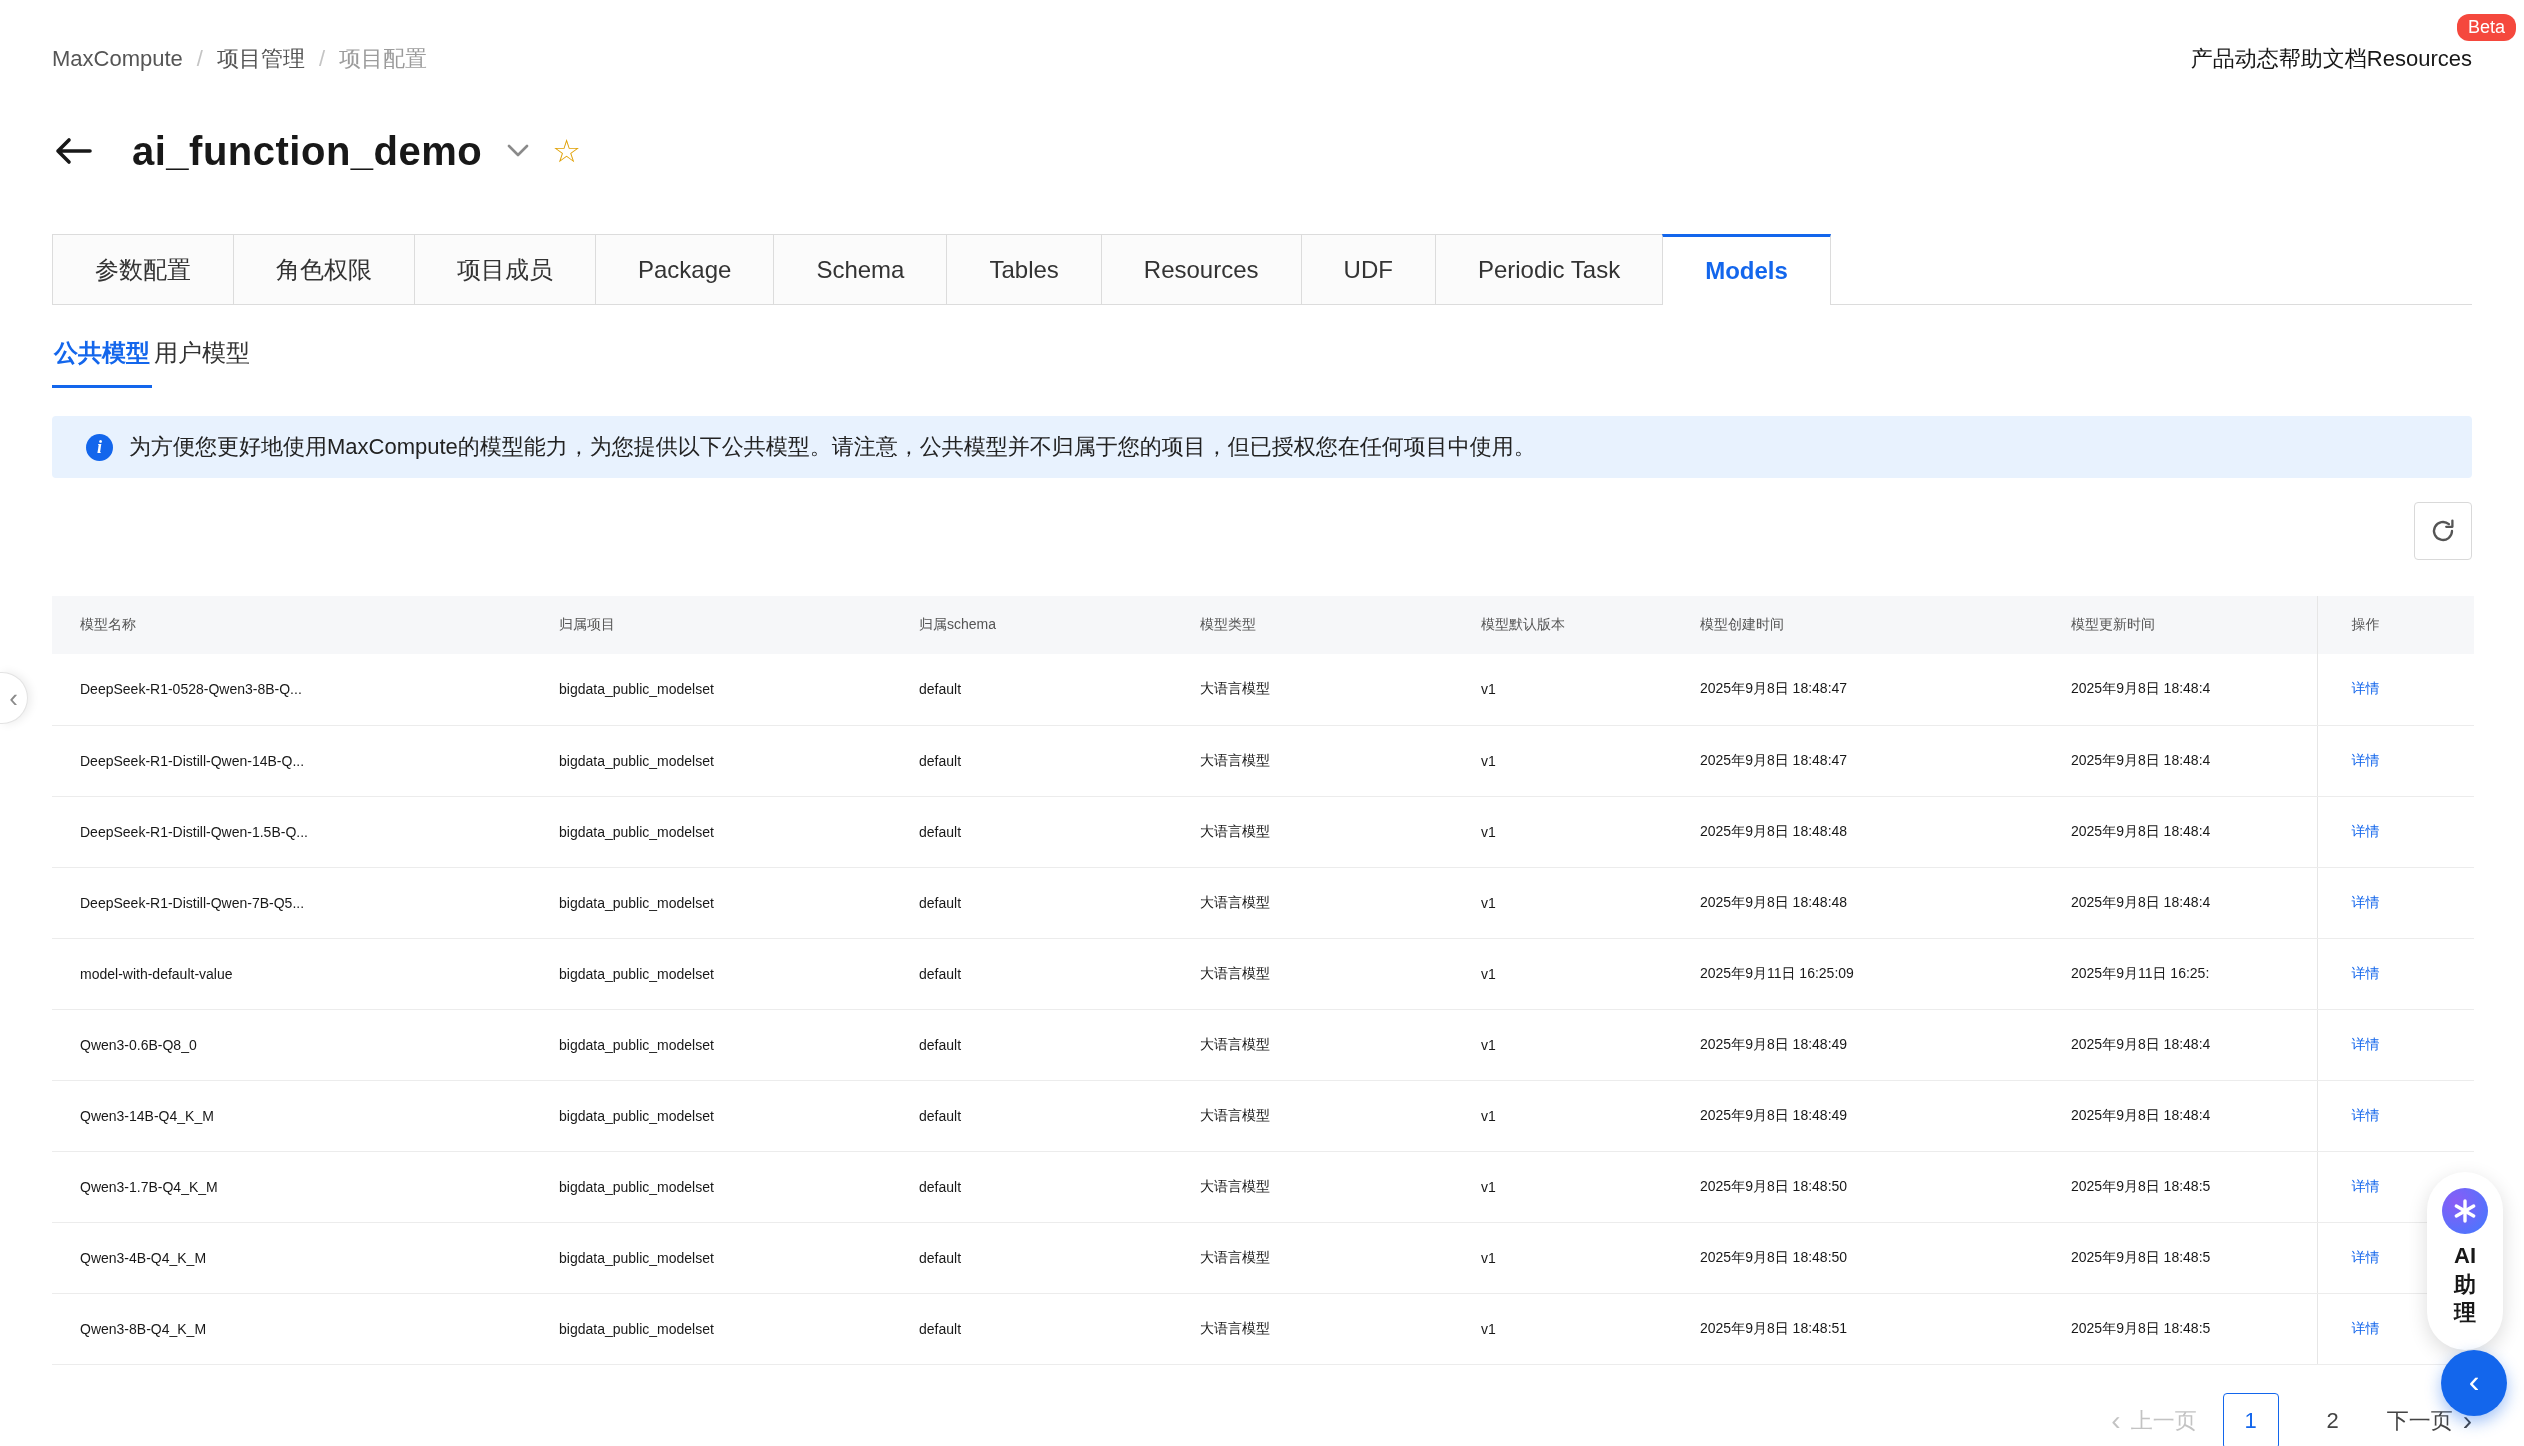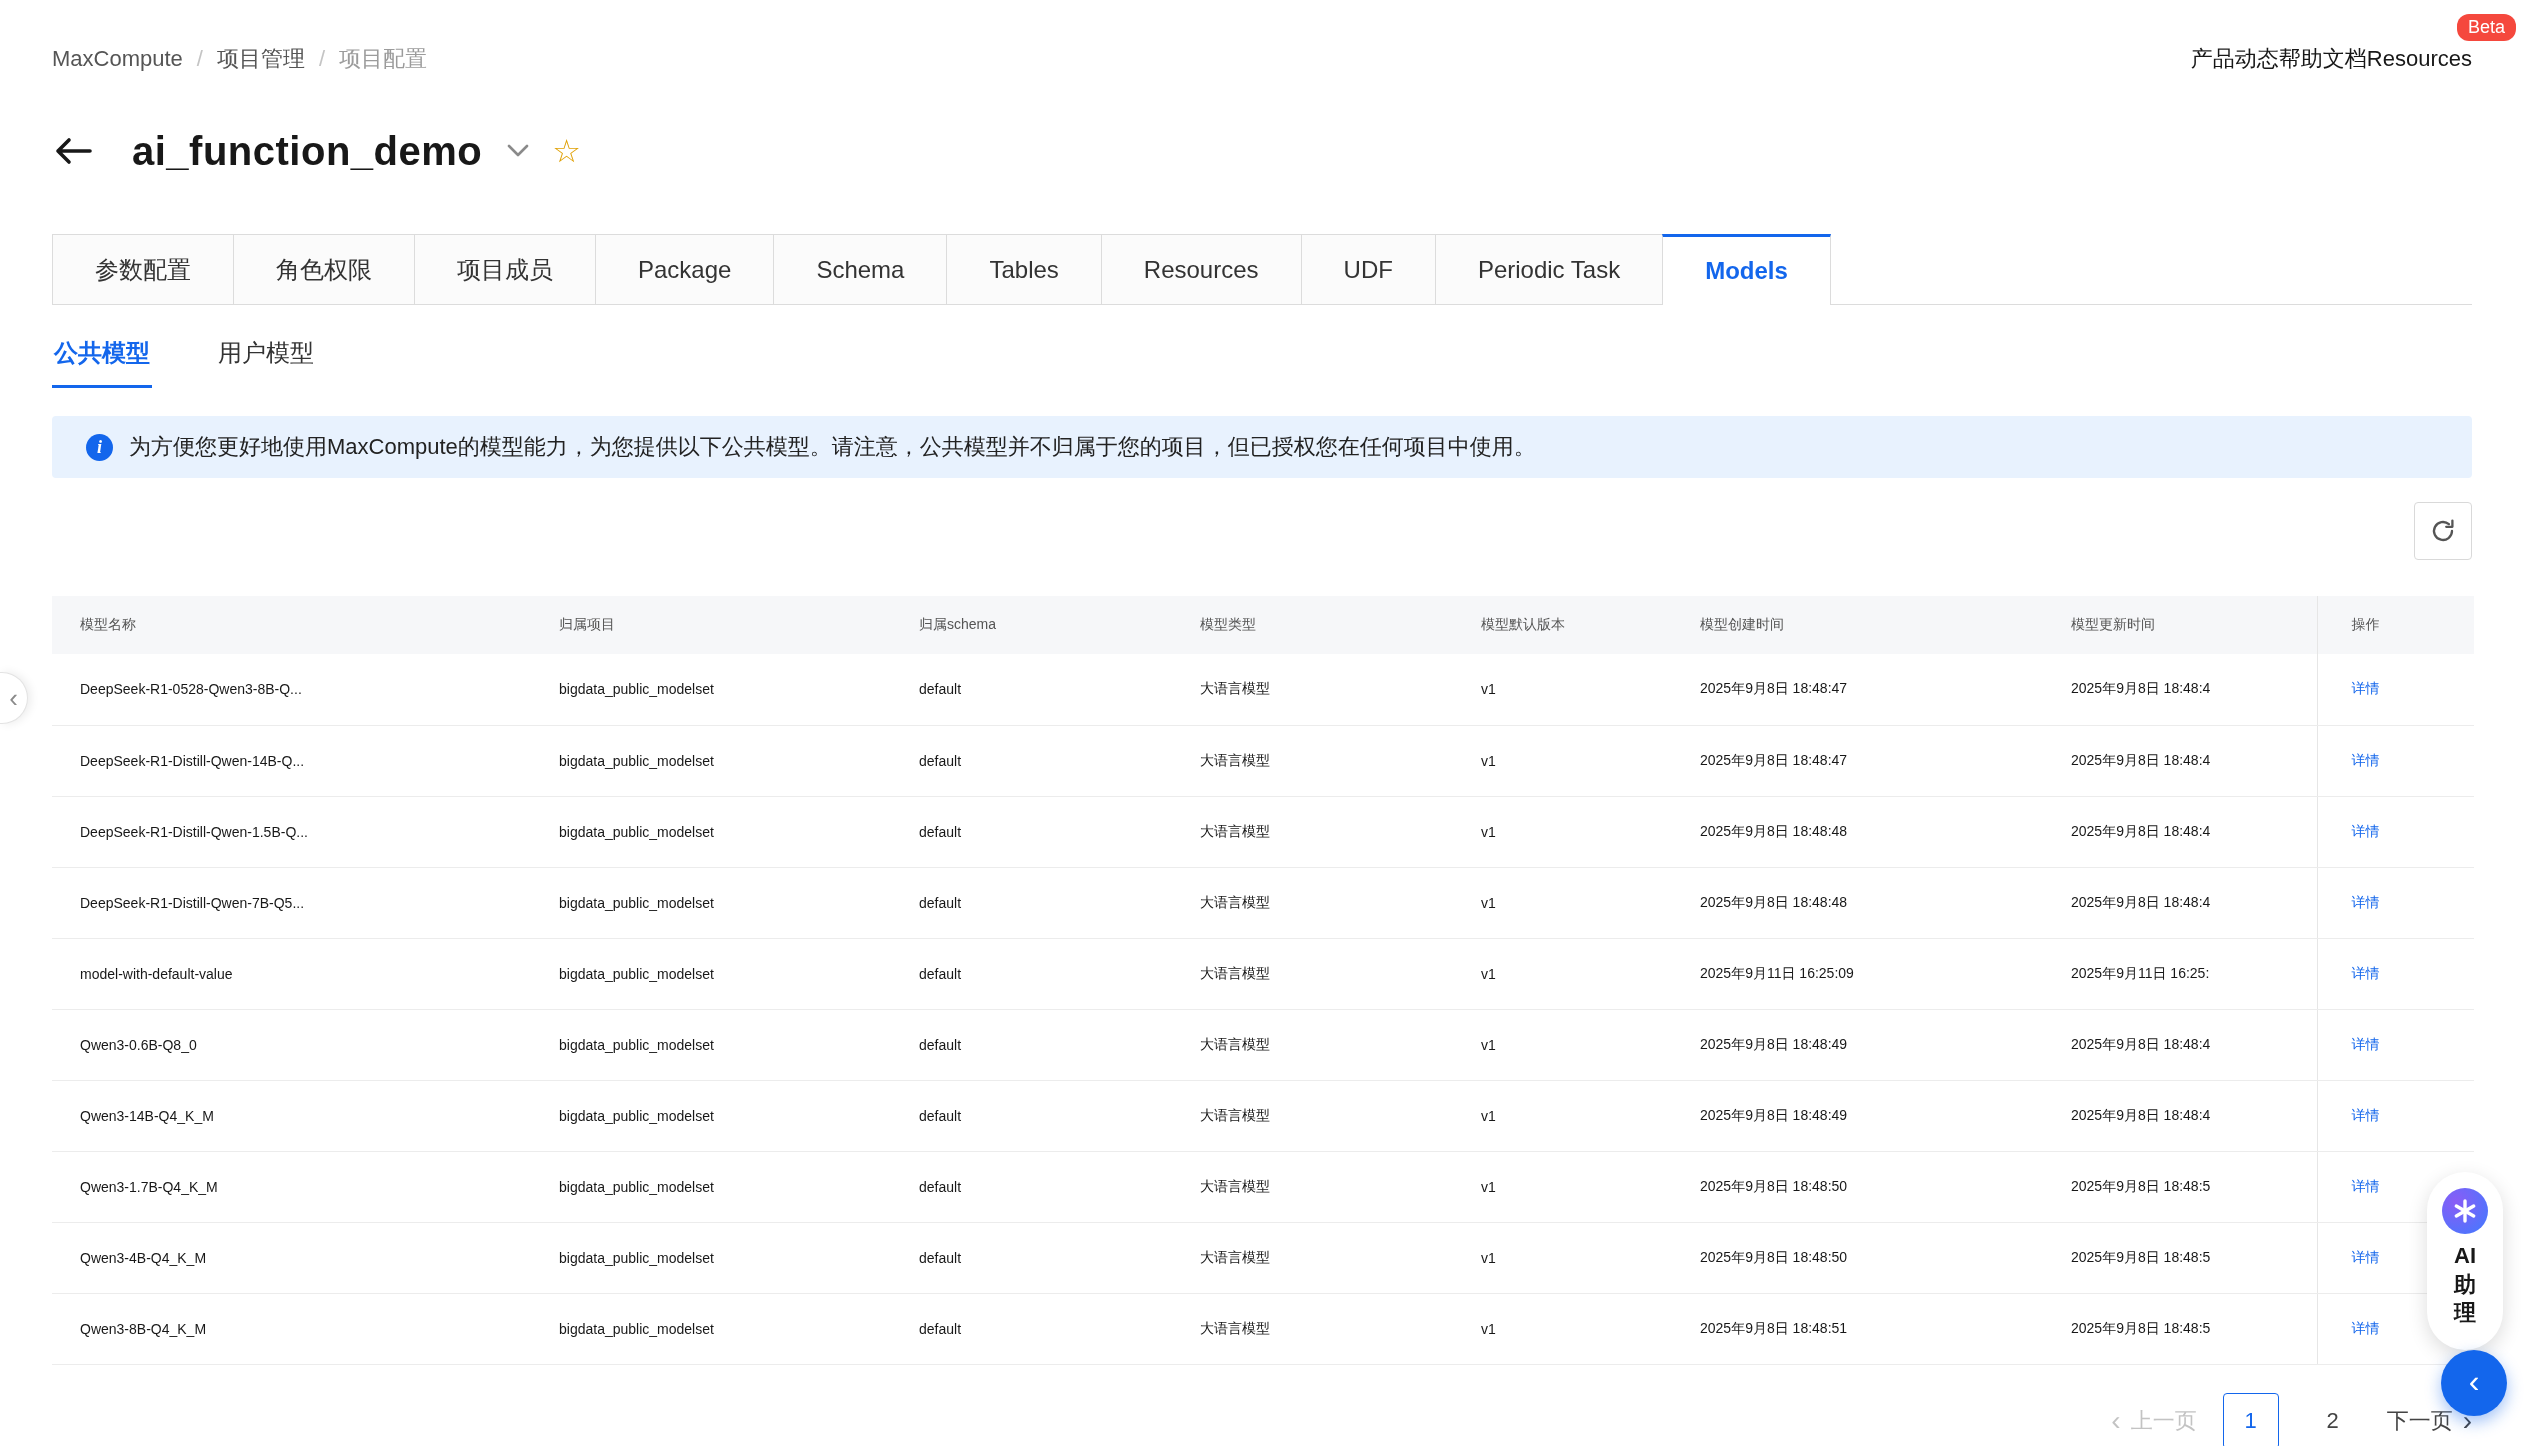--- a/index.html
+++ b/index.html
@@ -39,21 +39,21 @@
     background:#fbfbfb; font-size:24px; color:#333; cursor:pointer; position:relative; z-index:1;
     white-space:nowrap;
   }
   .tab:last-child { border-right:1px solid #dcdcdc; }
   .tab.active {
     height:71px; background:#fff; border-top:3px solid #1366ec;
     color:#1366ec; font-weight:700; z-index:2;
   }
 
   
-  .subtabs { display:flex; gap:64px; margin:24px 52px 0; }
+  .subtabs { display:flex; margin:24px 52px 0; }
   .subtab { font-size:24px; color:#333; padding:8px 2px 16px; cursor:pointer; border-bottom:3px solid transparent; }
   .subtab.active { color:#1366ec; border-bottom-color:#1366ec; font-weight:600; }
 
   
   .banner {
     margin:28px 52px 0; height:62px; background:#e8f2fe; border-radius:4px;
     display:flex; align-items:center; gap:16px; padding:0 34px; font-size:22px; color:#222;
   }
   .info-icon {
     width:27px; height:27px; border-radius:50%; background:#1366ec; color:#fff;

